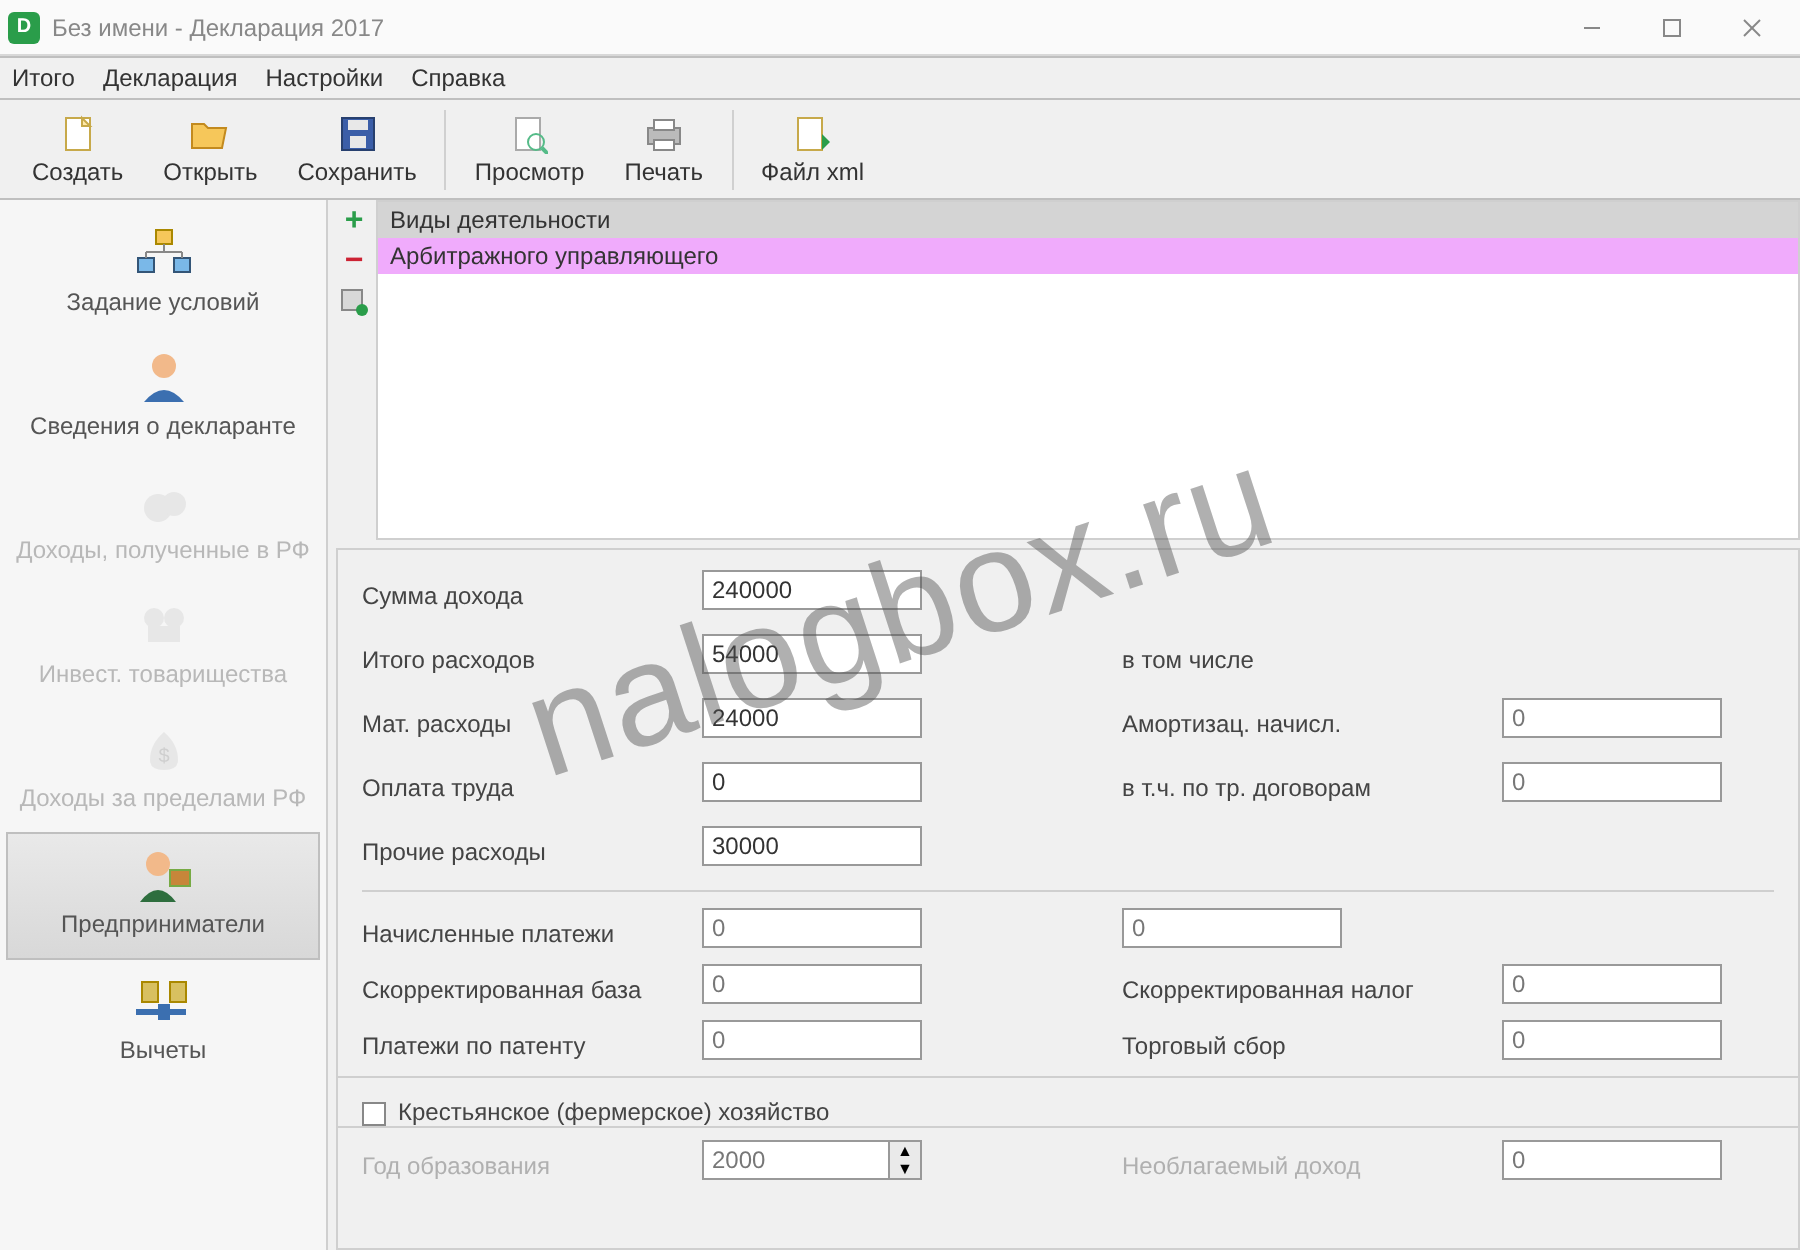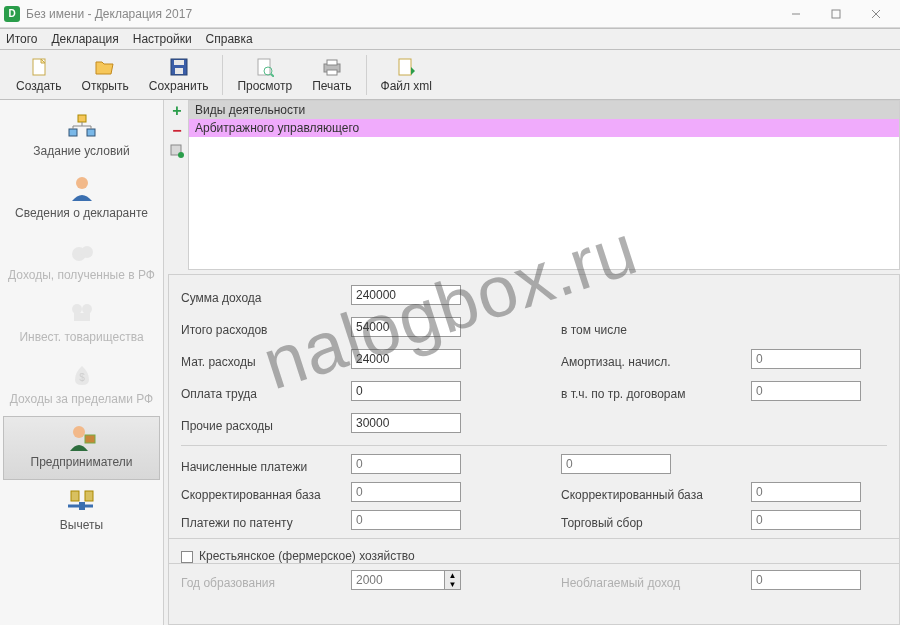--- a/index.html
+++ b/index.html
@@ -442,21 +442,21 @@
         <span class="lbl">Начисленные платежи</span>
         <input class="inp ro" value="0" style="">
         <div class="gap"></div>
         <input class="inp ro" value="0" style="">
       </div>
 
       <div class="row tight">
         <span class="lbl">Скорректированная база</span>
         <input class="inp ro" value="0" style="">
         <div class="gap"></div>
-        <span class="lbl2">Скорректированный база</span>
+        <span class="lbl2">Скорректированная налог</span>
         <input class="inp ro" value="0" style="">
       </div>
 
       <div class="row tight">
         <span class="lbl">Платежи по патенту</span>
         <input class="inp ro" value="0" style="">
         <div class="gap"></div>
         <span class="lbl2">Торговый сбор</span>
         <input class="inp ro" value="0" style="">
       </div>

